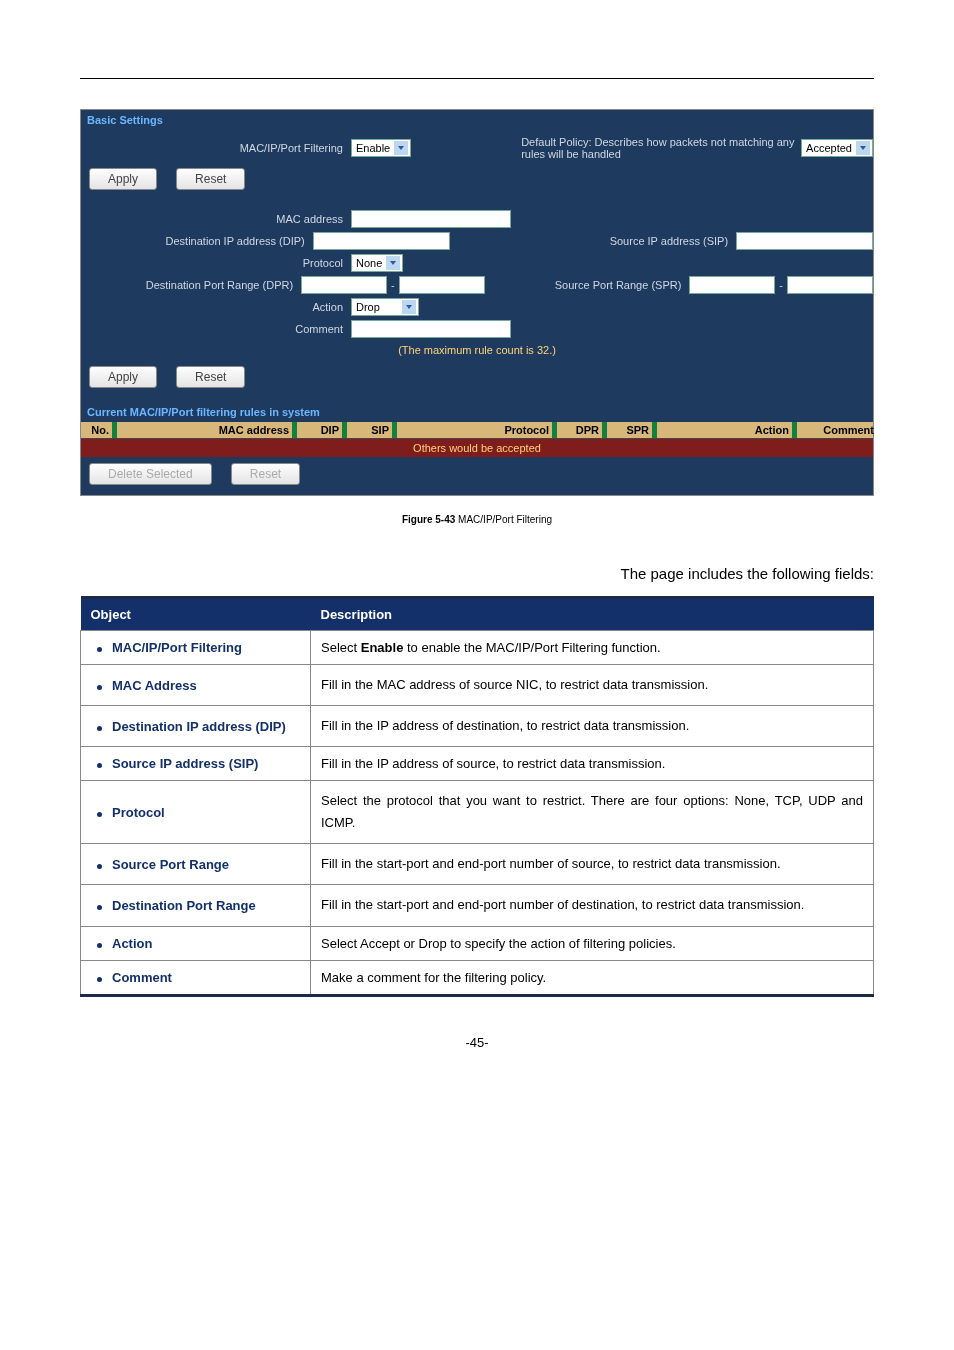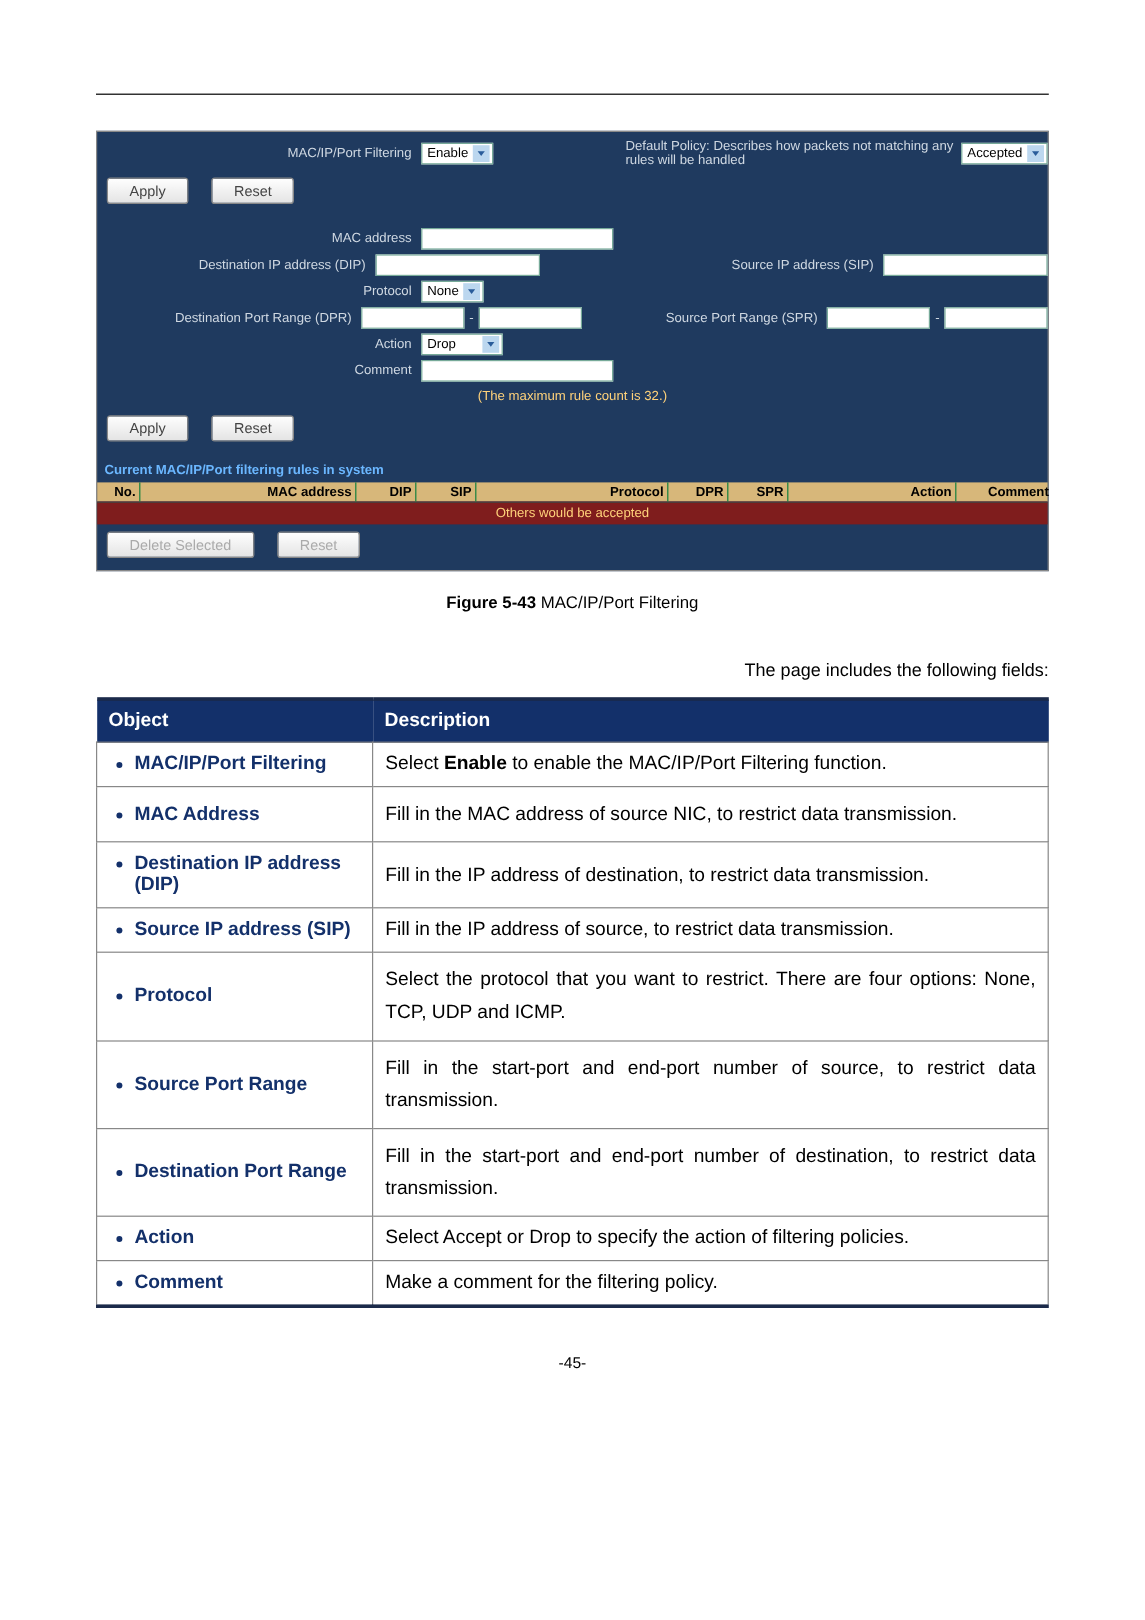--- a/index.html
+++ b/index.html
@@ -30,45 +30,46 @@
   .policy-row { display: flex; align-items: center; padding: 2px 0; }
   .policy-lbl { width: 270px; text-align: right; padding-right: 8px; color: #cfd8e2; }
   .policy-desc { color: #cfd8e2; padding-right: 6px; width: 280px; }
   .dual-row { display:flex; align-items:center; }
   .dual-left-lbl { width:270px; text-align:right; padding-right:8px; color:#cfd8e2; }
   .dual-right-lbl { flex:0 0 auto; color:#cfd8e2; padding: 0 8px 0 160px; }
   .range-wrap { display:flex; align-items:center; gap:4px; }
   .dash { color:#cfd8e2; }
 
   .grid-hdr { display: grid; grid-template-columns: 36px 180px 50px 50px 160px 50px 50px 140px 80px; background: #d7b77a; color: #000; font-weight: bold; font-size: 11px; }
-  .grid-hdr > div { padding: 2px 3px; border-right: 1px solid #15803d; white-space: nowrap; overflow: hidden; text-align: right; }
+  .grid-hdr > div { padding: 2px 3px; border-right: 5px solid #15803d; white-space: nowrap; overflow: hidden; text-align: right; }
   .grid-hdr > div:last-child { border-right: none; }
   .others-row { background: #7f1d1d; color: #ffd27a; text-align: center; padding: 3px 0; border-top: 1px solid #444; }
 
-  .caption { text-align: center; margin: 18px 0 40px 0; font-size: 14px; color: #000; }
+  .caption { text-align: center; margin: 18px 0 40px 0; font-size: 10px; color: #000; }
   .caption b { font-family: Arial; }
   .intro { font-size: 15px; color: #000; margin: 0 0 14px 0; text-align: right; }
 
-  .desc-table { width: 100%; border-collapse: collapse; border-top: 3px solid #1b2a4a; border-bottom: 3px solid #1b2a4a; font-size: 16px; }
+  .desc-table { width: 100%; border-collapse: collapse; border-top: 3px solid #1b2a4a; border-bottom: 3px solid #1b2a4a; font-size: 13px; }
   .desc-table th { background: #13306a; color: #fff; text-align: left; padding: 8px 10px; font-weight: bold; }
   .desc-table td { border: 1px solid #888; padding: 9px 10px; color: #000; vertical-align: middle; }
   .desc-table td.obj { width: 230px; vertical-align: middle; }
   .obj-inner { display: flex; align-items: flex-start; }
   .dot { width: 5px; height: 5px; background: #13306a; border-radius: 50%; flex: 0 0 auto; margin: 7px 10px 0 6px; }
   .obj-label { color: #13306a; font-weight: bold; }
   .just { text-align: justify; line-height: 1.7; margin-top: 31px; }
   .footer { text-align:center; font-size:13px; color:#000; margin: 38px 0 20px 0; }
 </style>
 </head>
 <body>
 
 <div class="page">
   <div class="hr-top"></div>
 
   <div class="screenshot">
+    <div class="section-hdr">Basic Settings</div>
 
     <div class="form-area">
       <div class="policy-row">
         <div class="policy-lbl">MAC/IP/Port Filtering</div>
         <div class="sel">
           <span>Enable</span>
           <span class="sel-btn">
               <svg width="8" height="8" viewBox="0 0 8 8">
                 <path d="M1 2 L4 6 L7 2 Z" fill="#2a5c9a"></path>
               </svg>

